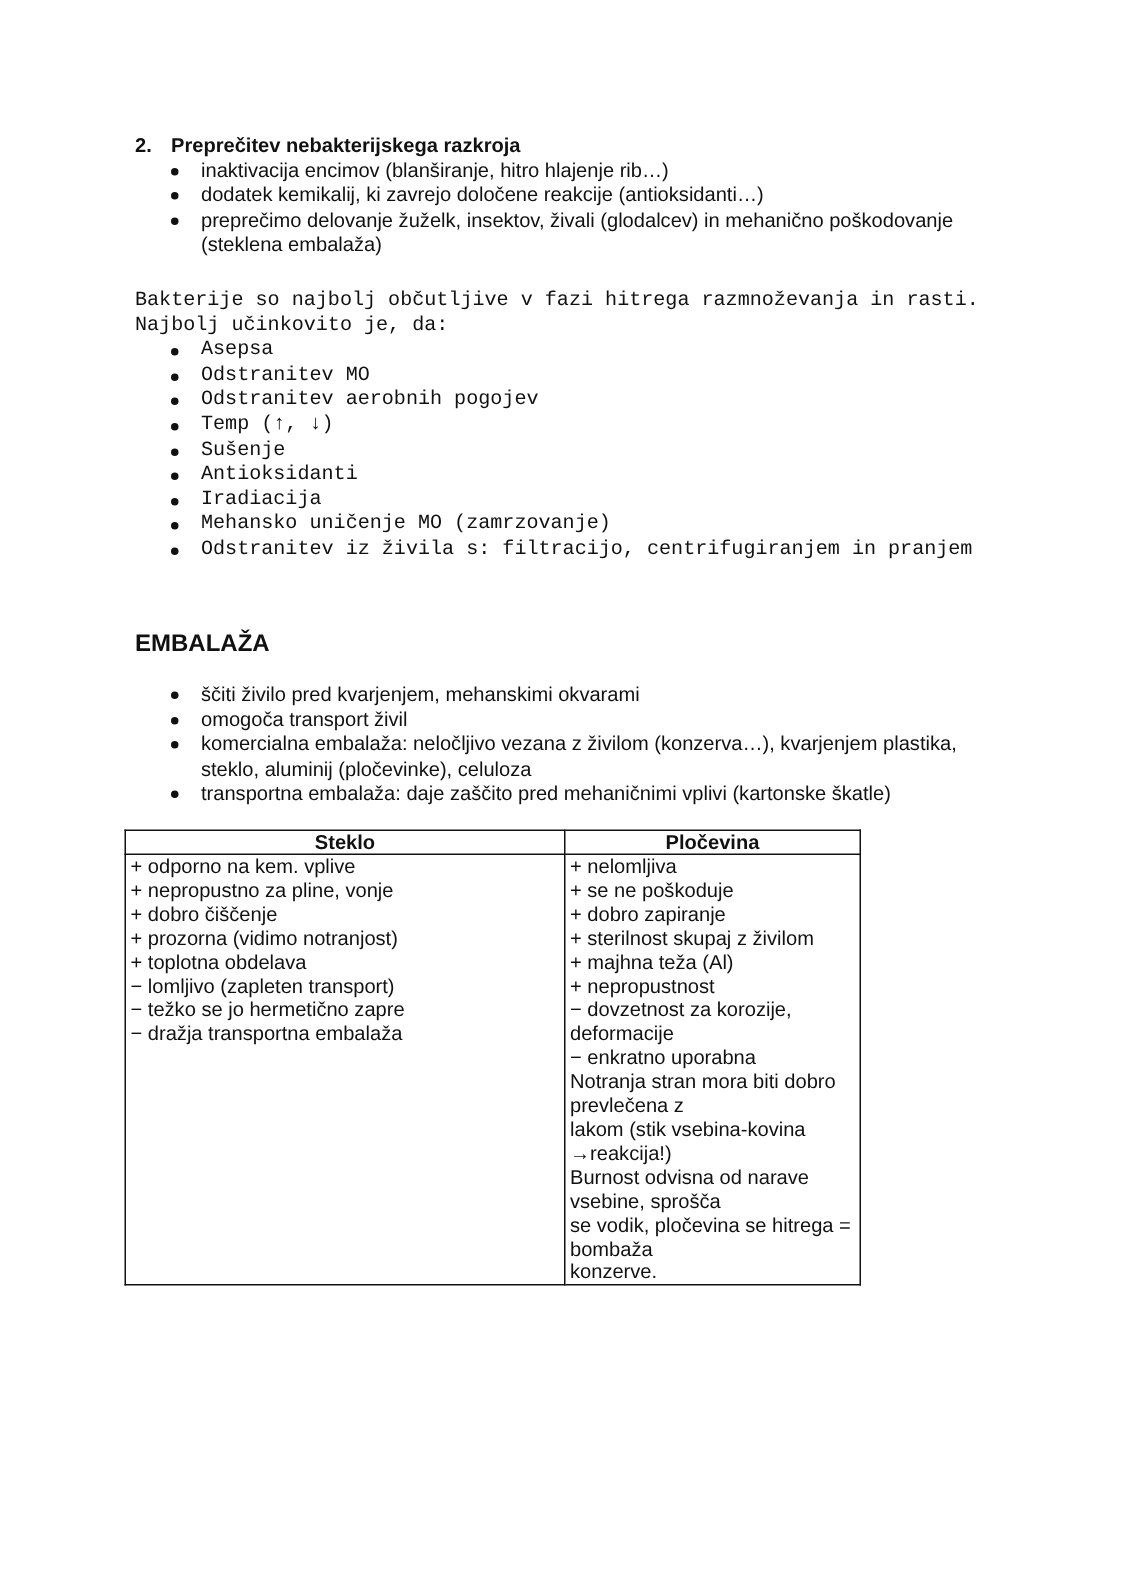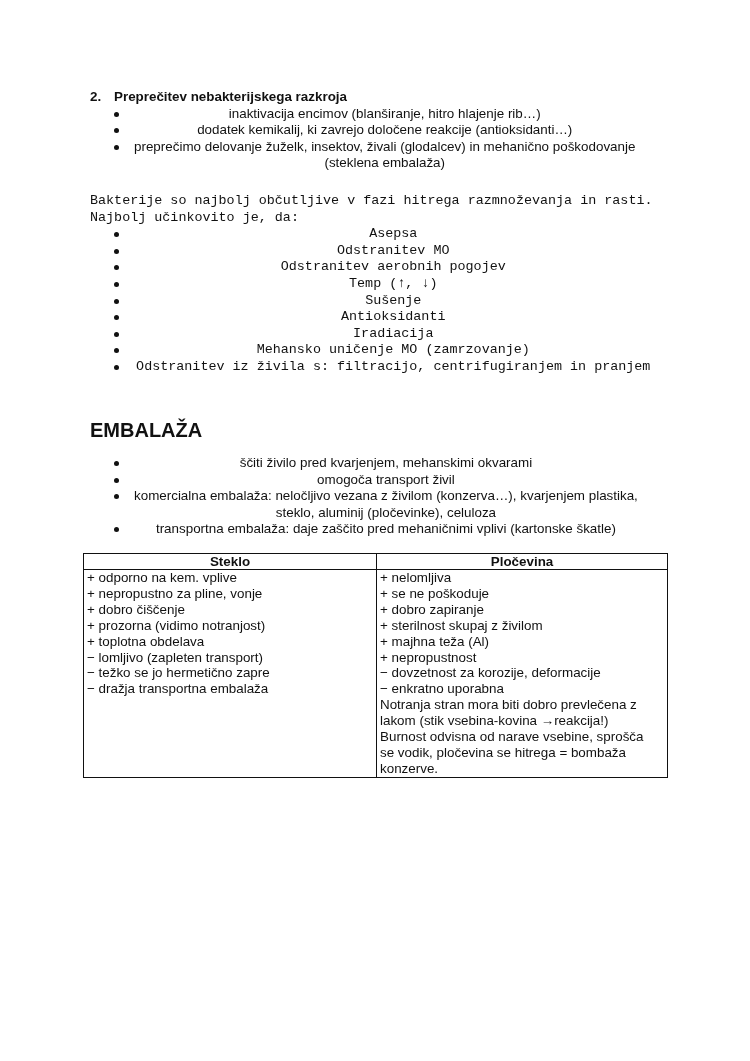--- a/index.html
+++ b/index.html
@@ -7,31 +7,31 @@
     width: 750px; height: 1061px; position: relative; overflow: hidden;
     font-family: "Liberation Sans", sans-serif; font-size: 13.4px; color: #111;
   }
   .page { position: absolute; left: 0; top: 0; width: 750px; height: 1061px; }
   .block { position: absolute; left: 90px; }
   .line { height: 16.6px; line-height: 16.6px; white-space: nowrap; }
   .num-head { font-weight: bold; position: relative; }
   .num-head .num { position: absolute; left: 0; }
   .num-head .txt { position: absolute; left: 24px; }
   ul.bul { list-style: none; margin: 0; padding: 0; }
-  ul.bul li { position: relative; padding-left: 44px; line-height: 16.6px; text-align: center; }
+  ul.bul li { position: relative; padding-left: 44px; line-height: 16.6px; }
   ul.bul li .dot {
     position: absolute; left: 24px; top: 6px; width: 5px; height: 5px;
     border-radius: 50%; background: #111;
   }
   h2.emb {
     position: absolute; left: 90px; top: 420px; margin: 0;
-    font-size: 20px; font-weight: bold; line-height: 20px;
+    font-size: 16px; font-weight: bold; line-height: 20px;
   }
   table.cmp {
-    position: absolute; left: 83px; top: 553px; width: 585px;
+    position: absolute; left: 83px; top: 553px; width: 491px;
     border-collapse: collapse; font-size: 13.4px;
   }
   table.cmp th, table.cmp td {
     border: 1.3px solid #111; padding: 0 3px; vertical-align: top;
   }
   table.cmp th { font-weight: bold; text-align: center; line-height: 15px; }
   table.cmp td { line-height: 15.9px; }
   table.cmp td div { white-space: normal; }
   .col1 { width: 286px; }
 </style>

